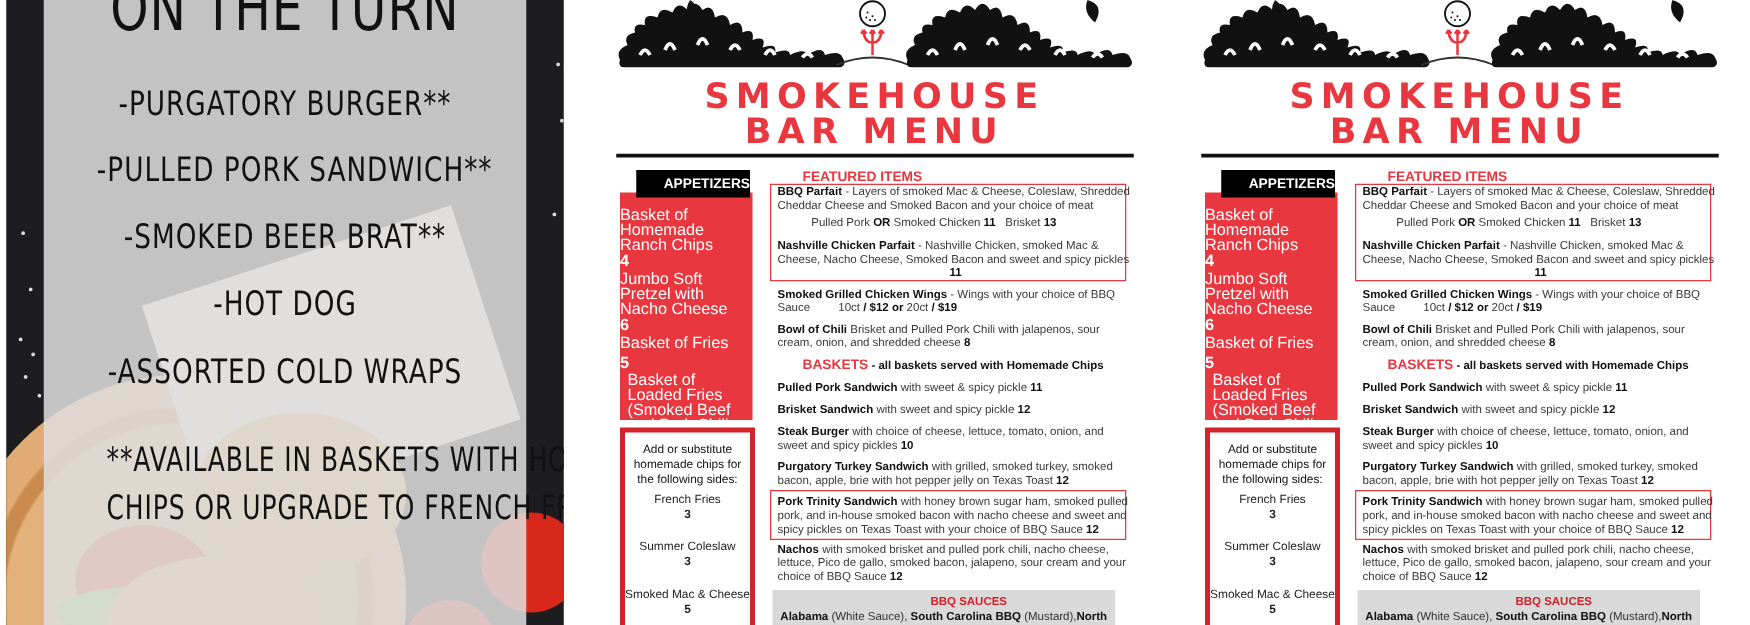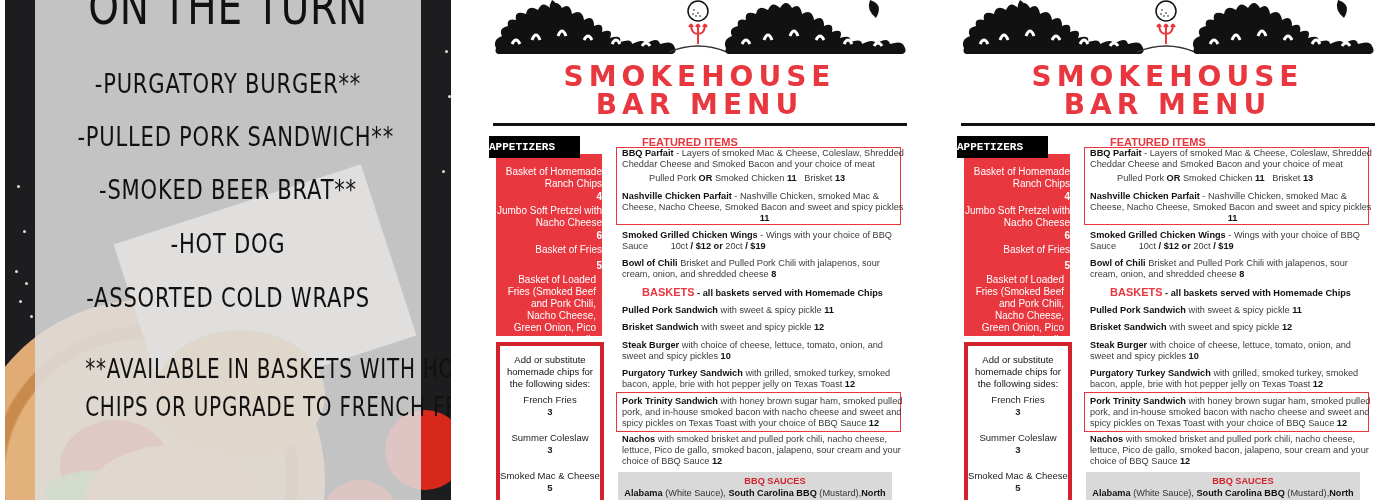--- a/index.html
+++ b/index.html
@@ -70,29 +70,29 @@
   .title {
     position: absolute; left: 0; width: 495px; text-align: center;
     color: #e8373f; font-weight: bold; font-size: 28px; letter-spacing: 5px;
     font-family: "DejaVu Sans", sans-serif;
   }
   .title.l1 { top: 60px; }
   .title.l2 { top: 88px; }
   .rule { position: absolute; left: 41px; top: 123px; width: 414px; height: 3px; background: #111; }
 
   .app-head {
-    position: absolute; left: 37px; top: 136px; width: 91px; height: 22px;
+    position: absolute; left: 57px; top: 136px; width: 91px; height: 22px;
     background: #000; color: #fff; font-weight: bold; font-size: 11px;
-    text-align: left; line-height: 22px; z-index: 2;
-    font-family: Liberation Mono, monospace;
+    text-align: right; line-height: 22px; z-index: 2;
+    font-family: Liberation Sans, sans-serif;
   }
   .app-box {
     position: absolute; left: 44px; top: 154px; width: 106px; height: 182px;
-    background: #e8373f; color: #fff; text-align: right; padding-top: 8px;
-    font-size: 10px; line-height: 12px;
+    background: #e8373f; color: #fff; text-align: left; padding-top: 8px;
+    font-size: 13px; line-height: 12px;
   }
   .app-box .n { font-weight: bold; margin: 1px 0 2px 0; }
   .app-box .gap { height: 4px; }
 
   .sides-box {
     position: absolute; left: 44px; top: 342px; width: 108px; height: 170px;
     border: 4px solid #d2232b; text-align: center; padding-top: 8px;
     font-size: 9.5px; line-height: 12px; color: #222;
   }
   .sides-box .hd { font-weight: normal; color: #111; margin-bottom: 4px; }

